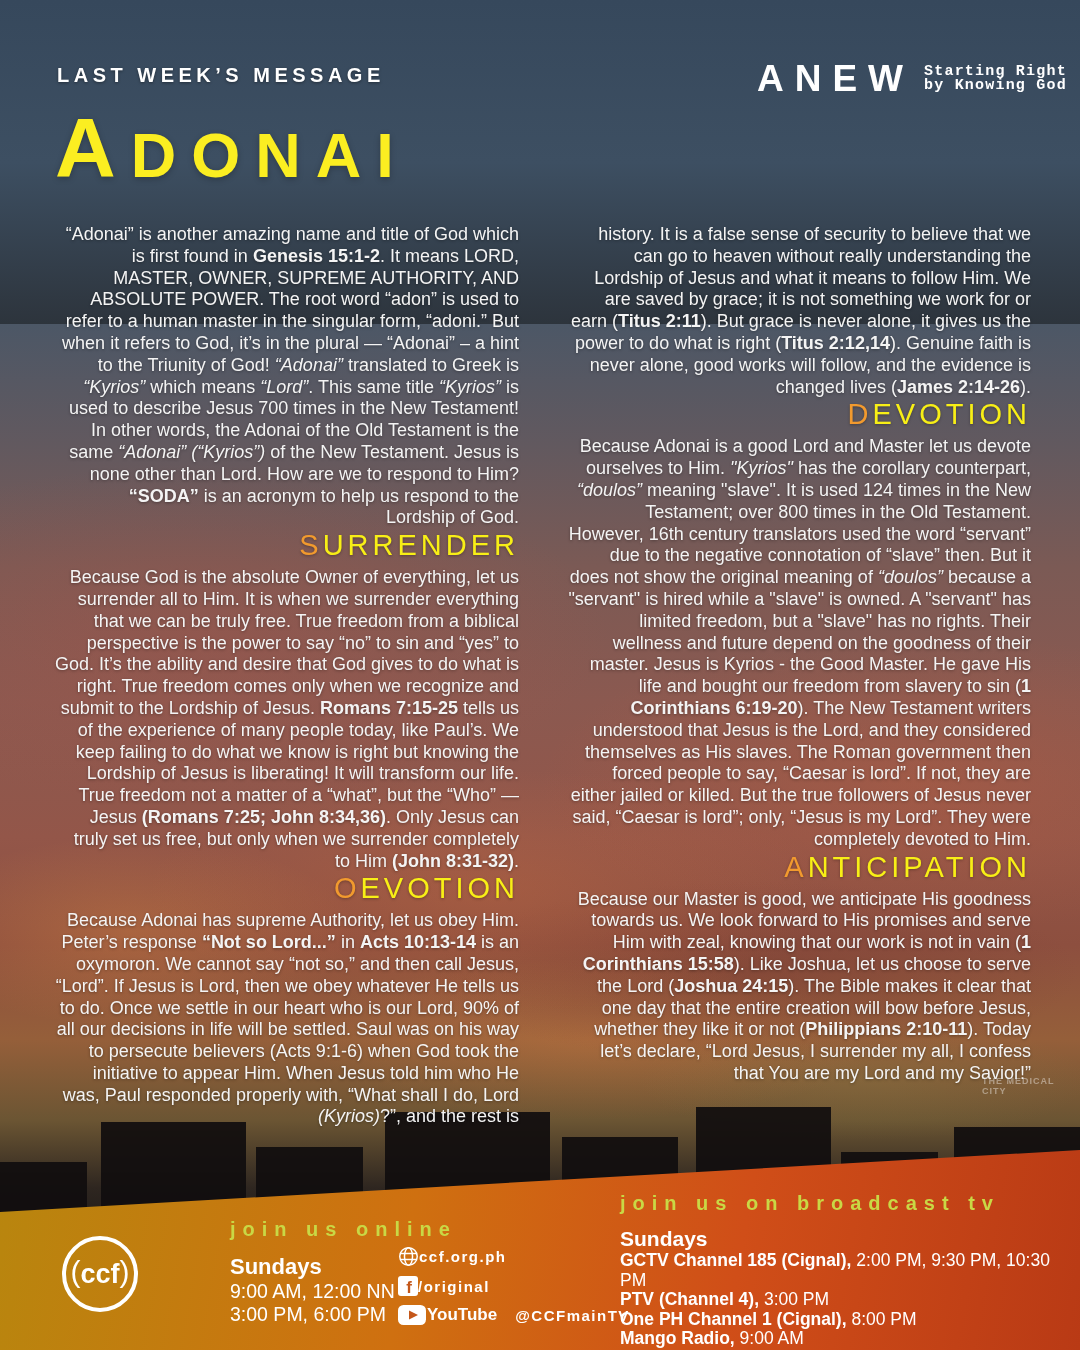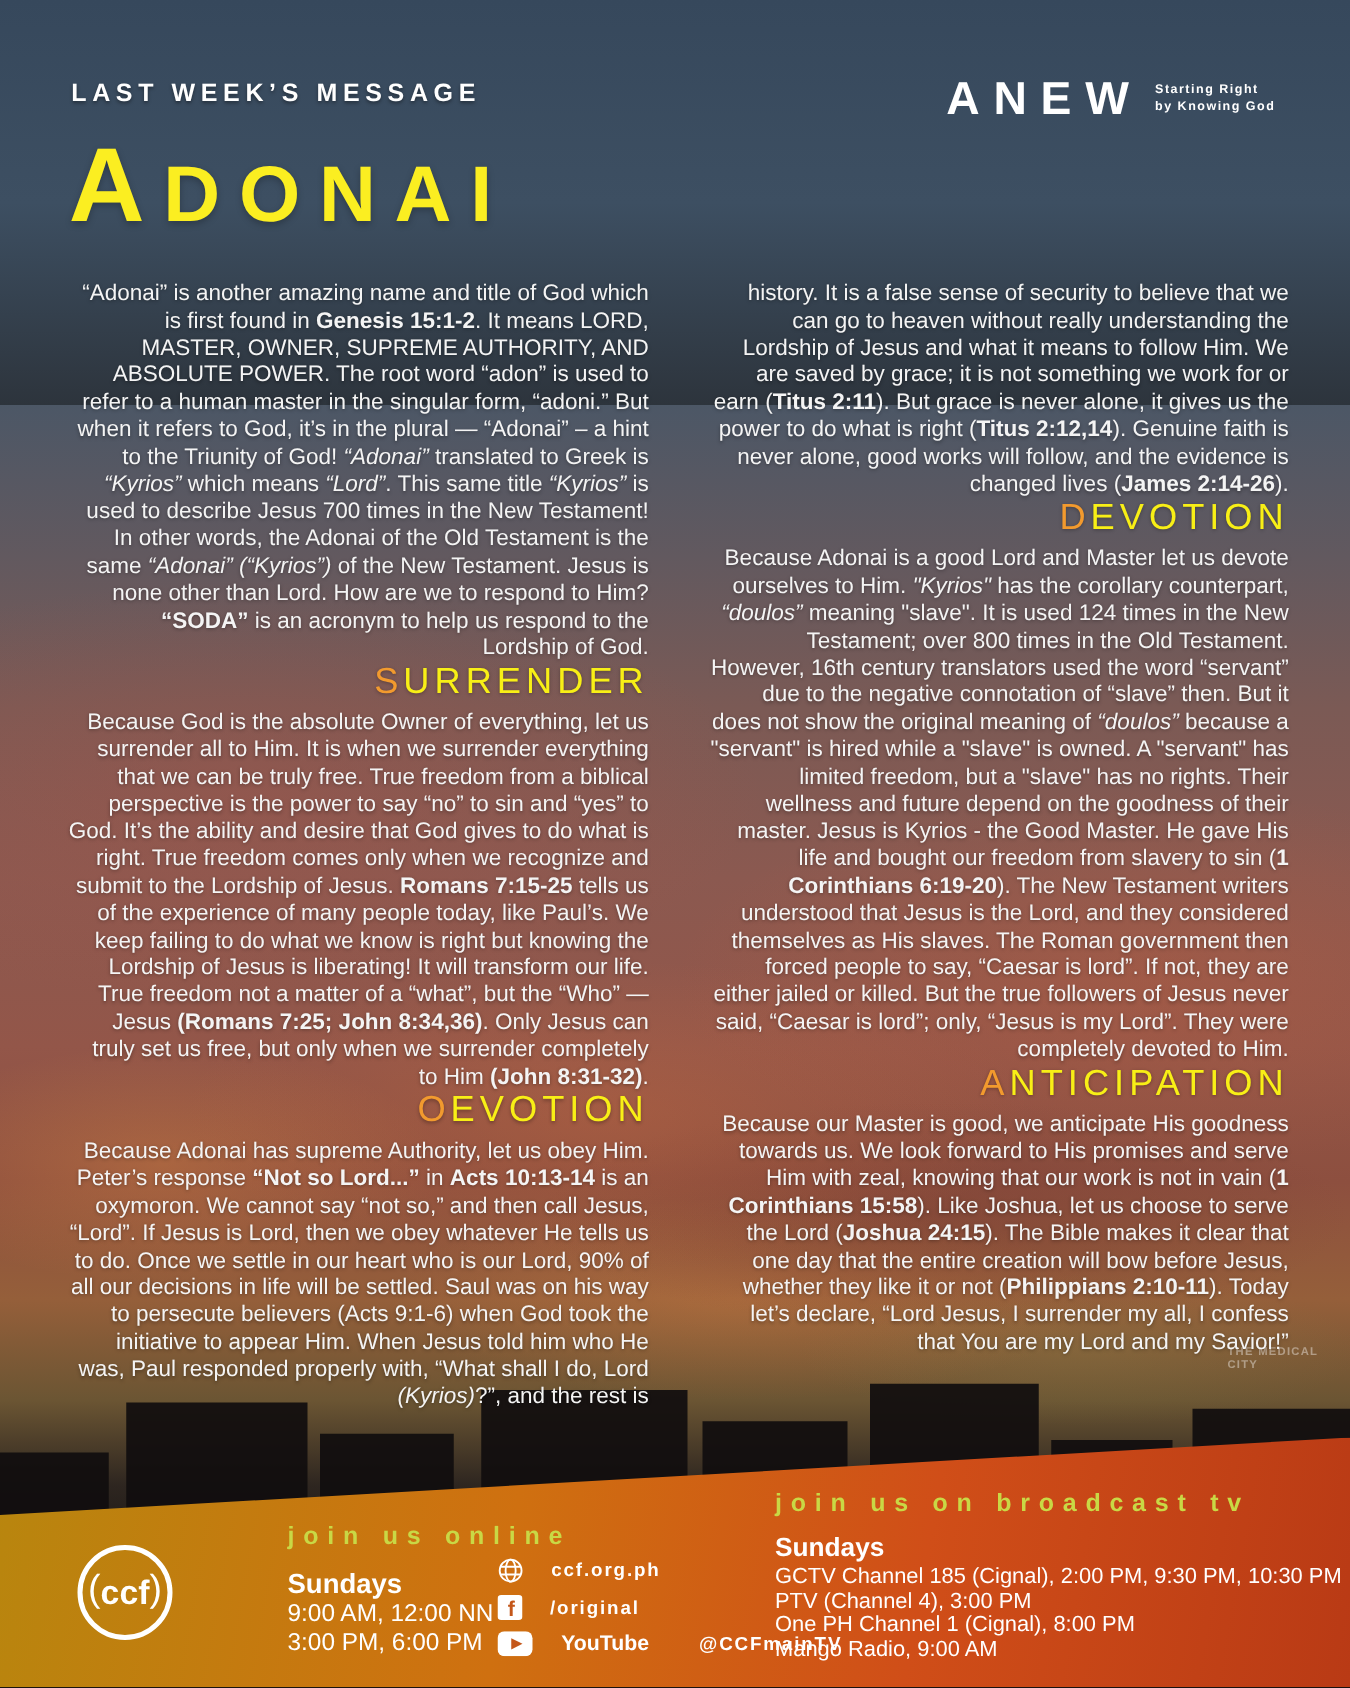--- a/index.html
+++ b/index.html
@@ -39,21 +39,21 @@
   .skyline div:nth-child(8){width:130px;height:105px;margin-left:16px;}
   .bldg-label { position:absolute; left:982px; top:1076px; z-index:2;
     font-size:9px; font-weight:700; letter-spacing:1px; color:rgba(255,255,255,.40); }
   
   .kicker { position:absolute; left:57px; top:64px; z-index:4;
     font-size:20px; font-weight:700; letter-spacing:4.5px;
     text-shadow:0 1px 3px rgba(0,0,0,.4); }
   .anew { position:absolute; left:757px; top:58px; z-index:4;
     display:flex; align-items:center; gap:10px; }
   .anew-word { font-size:37px; font-weight:700; letter-spacing:11px; }
-  .anew-tag { font-size:10px; font-weight:700; letter-spacing:1.2px; line-height:14px; }
+  .anew-tag { font-size:15px; font-weight:700; letter-spacing:1.2px; line-height:14px;font-family:Liberation Mono, monospace; }
   .title { position:absolute; left:55px; top:102px; z-index:4; color:#fbee21;
     display:flex; align-items:baseline; letter-spacing:15px;
     text-shadow:0 2px 6px rgba(0,0,0,.25); }
   .title .t-first { font-size:84px; line-height:92px; }
   .title .t-rest  { font-size:63px; line-height:92px; }
   
   .content { position:absolute; left:55px; top:224px; width:976px; z-index:4;
     display:flex; gap:48px;text-align:right; }
   .col { width:464px; }
   .body-p { font-size:18px; line-height:21.8px; color:#f4f4f4;
@@ -71,27 +71,27 @@
     border:4px solid #fff; border-radius:50%;
     display:flex; align-items:center; justify-content:center;
     font-size:27px; font-weight:700; letter-spacing:0; }
   .ccf-logo .paren { font-weight:400; font-size:30px; position:relative; top:-2px; }
   .f-green { color:#c9d845; font-size:20px; font-weight:700; letter-spacing:7px; }
   .online { position:absolute; left:230px; top:68px; }
   .online .day { margin-top:13px; font-size:22px; font-weight:700; }
   .online .times { font-size:19.5px; line-height:23px; }
   .links { position:absolute; left:398px; top:96px; display:flex;
     flex-direction:column; gap:9px; }
-  .link-row { display:flex; align-items:center; gap:22px; cursor:pointer; }
+  .link-row { display:flex; align-items:center; gap:0; cursor:pointer; }
   .link-row .lbl { font-size:15px; font-weight:700; letter-spacing:1.5px; }
   .yt-word { font-size:17px; font-weight:700; letter-spacing:0; margin-right:18px; }
   .broadcast { position:absolute; left:620px; top:42px; }
   .broadcast .day { margin-top:12px; font-size:21px; font-weight:700; line-height:24px; }
   .sched { font-size:17.5px; line-height:19.5px; }
-  .sched .ch { font-weight:400; }
+  .sched .ch { font-weight:700; }
   .icon-svg { display:block; }
 </style>
 </head>
 <body>
 
 <div class="page">
 
   <div class="bg-base"></div>
   <div class="bg-clouds"></div>
   <div class="skyline">

